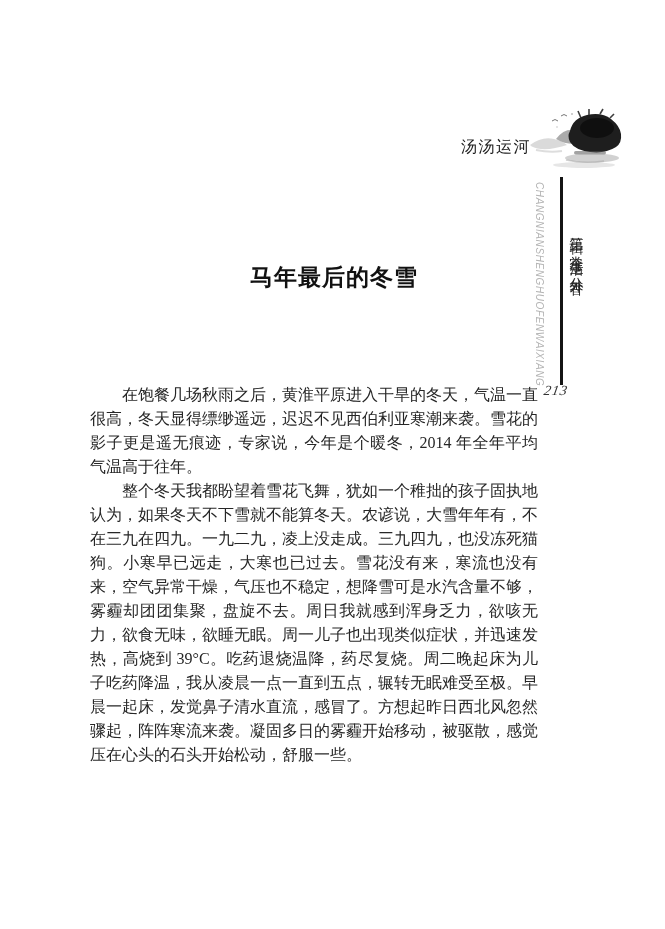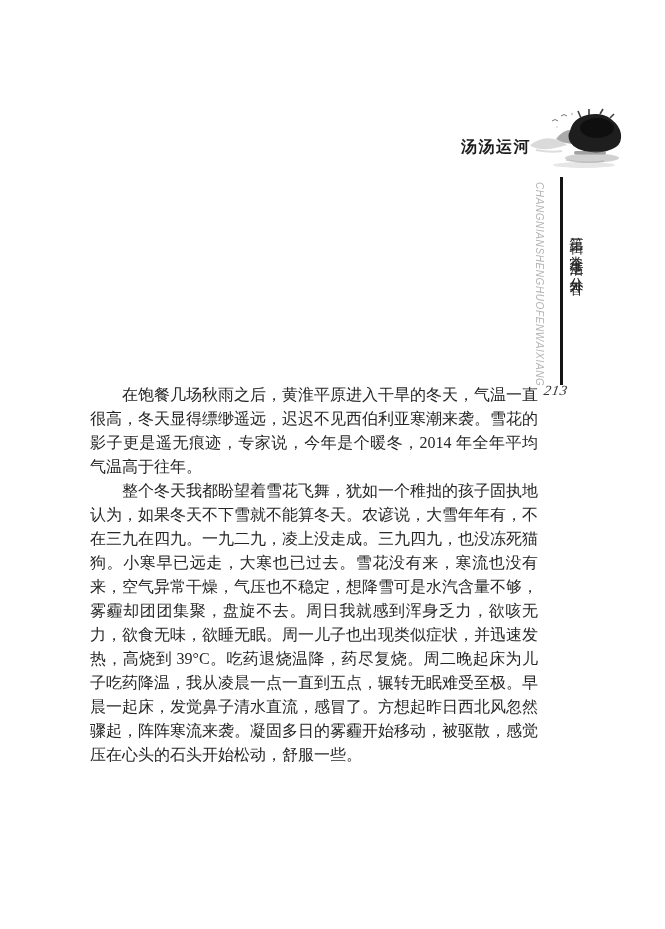--- a/index.html
+++ b/index.html
@@ -15,21 +15,21 @@
     overflow: hidden;
     font-family: "Liberation Serif", "DejaVu Serif", serif;
     color: #262626;
   }
   
   .running-header {
     position: absolute;
     left: 461px;
     top: 137px;
     font-size: 16px;
-    font-weight: bold;
+    font-weight: normal;
     letter-spacing: 1.5px;
     color: #1b1b1b;
     white-space: nowrap;
   }
   
   .ink-decoration {
     position: absolute;
     left: 526px;
     top: 108px;
     width: 100px;
@@ -154,19 +154,20 @@
   <div class="vertical-divider"></div>
 
   <div class="section-label-vertical">
     <span>第三辑</span>
     <span>常念生活</span>
     <span>分外香</span>
   </div>
 
   <div class="page-number">213</div>
 
+  <div class="article-title">马年最后的冬雪</div>
 
   <div class="article-body">
     <p>在饱餐几场秋雨之后，黄淮平原进入干旱的冬天，气温一直很高，冬天显得缥缈遥远，迟迟不见西伯利亚寒潮来袭。雪花的影子更是遥无痕迹，专家说，今年是个暖冬，2014 年全年平均气温高于往年。</p>
     <p>整个冬天我都盼望着雪花飞舞，犹如一个稚拙的孩子固执地认为，如果冬天不下雪就不能算冬天。农谚说，大雪年年有，不在三九在四九。一九二九，凌上没走成。三九四九，也没冻死猫狗。小寒早已远走，大寒也已过去。雪花没有来，寒流也没有来，空气异常干燥，气压也不稳定，想降雪可是水汽含量不够，雾霾却团团集聚，盘旋不去。周日我就感到浑身乏力，欲咳无力，欲食无味，欲睡无眠。周一儿子也出现类似症状，并迅速发热，高烧到 39°C。吃药退烧温降，药尽复烧。周二晚起床为儿子吃药降温，我从凌晨一点一直到五点，辗转无眠难受至极。早晨一起床，发觉鼻子清水直流，感冒了。方想起昨日西北风忽然骤起，阵阵寒流来袭。凝固多日的雾霾开始移动，被驱散，感觉压在心头的石头开始松动，舒服一些。</p>
   </div>
 
 </div>
 
 </body></html>

